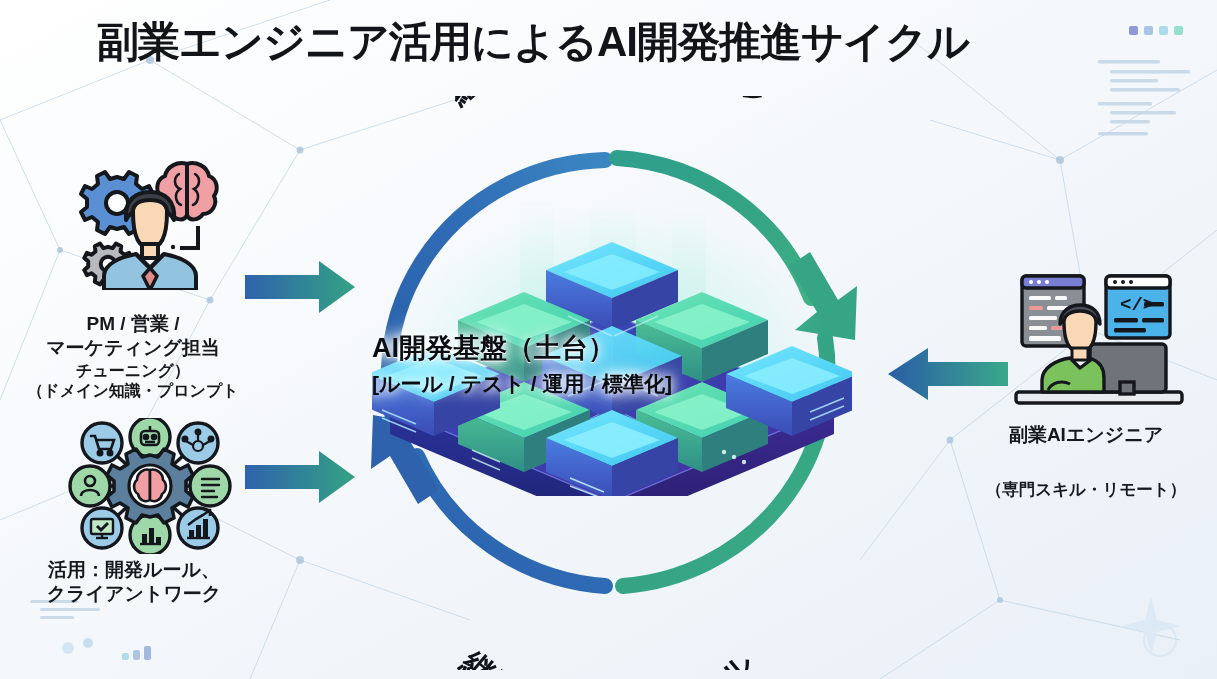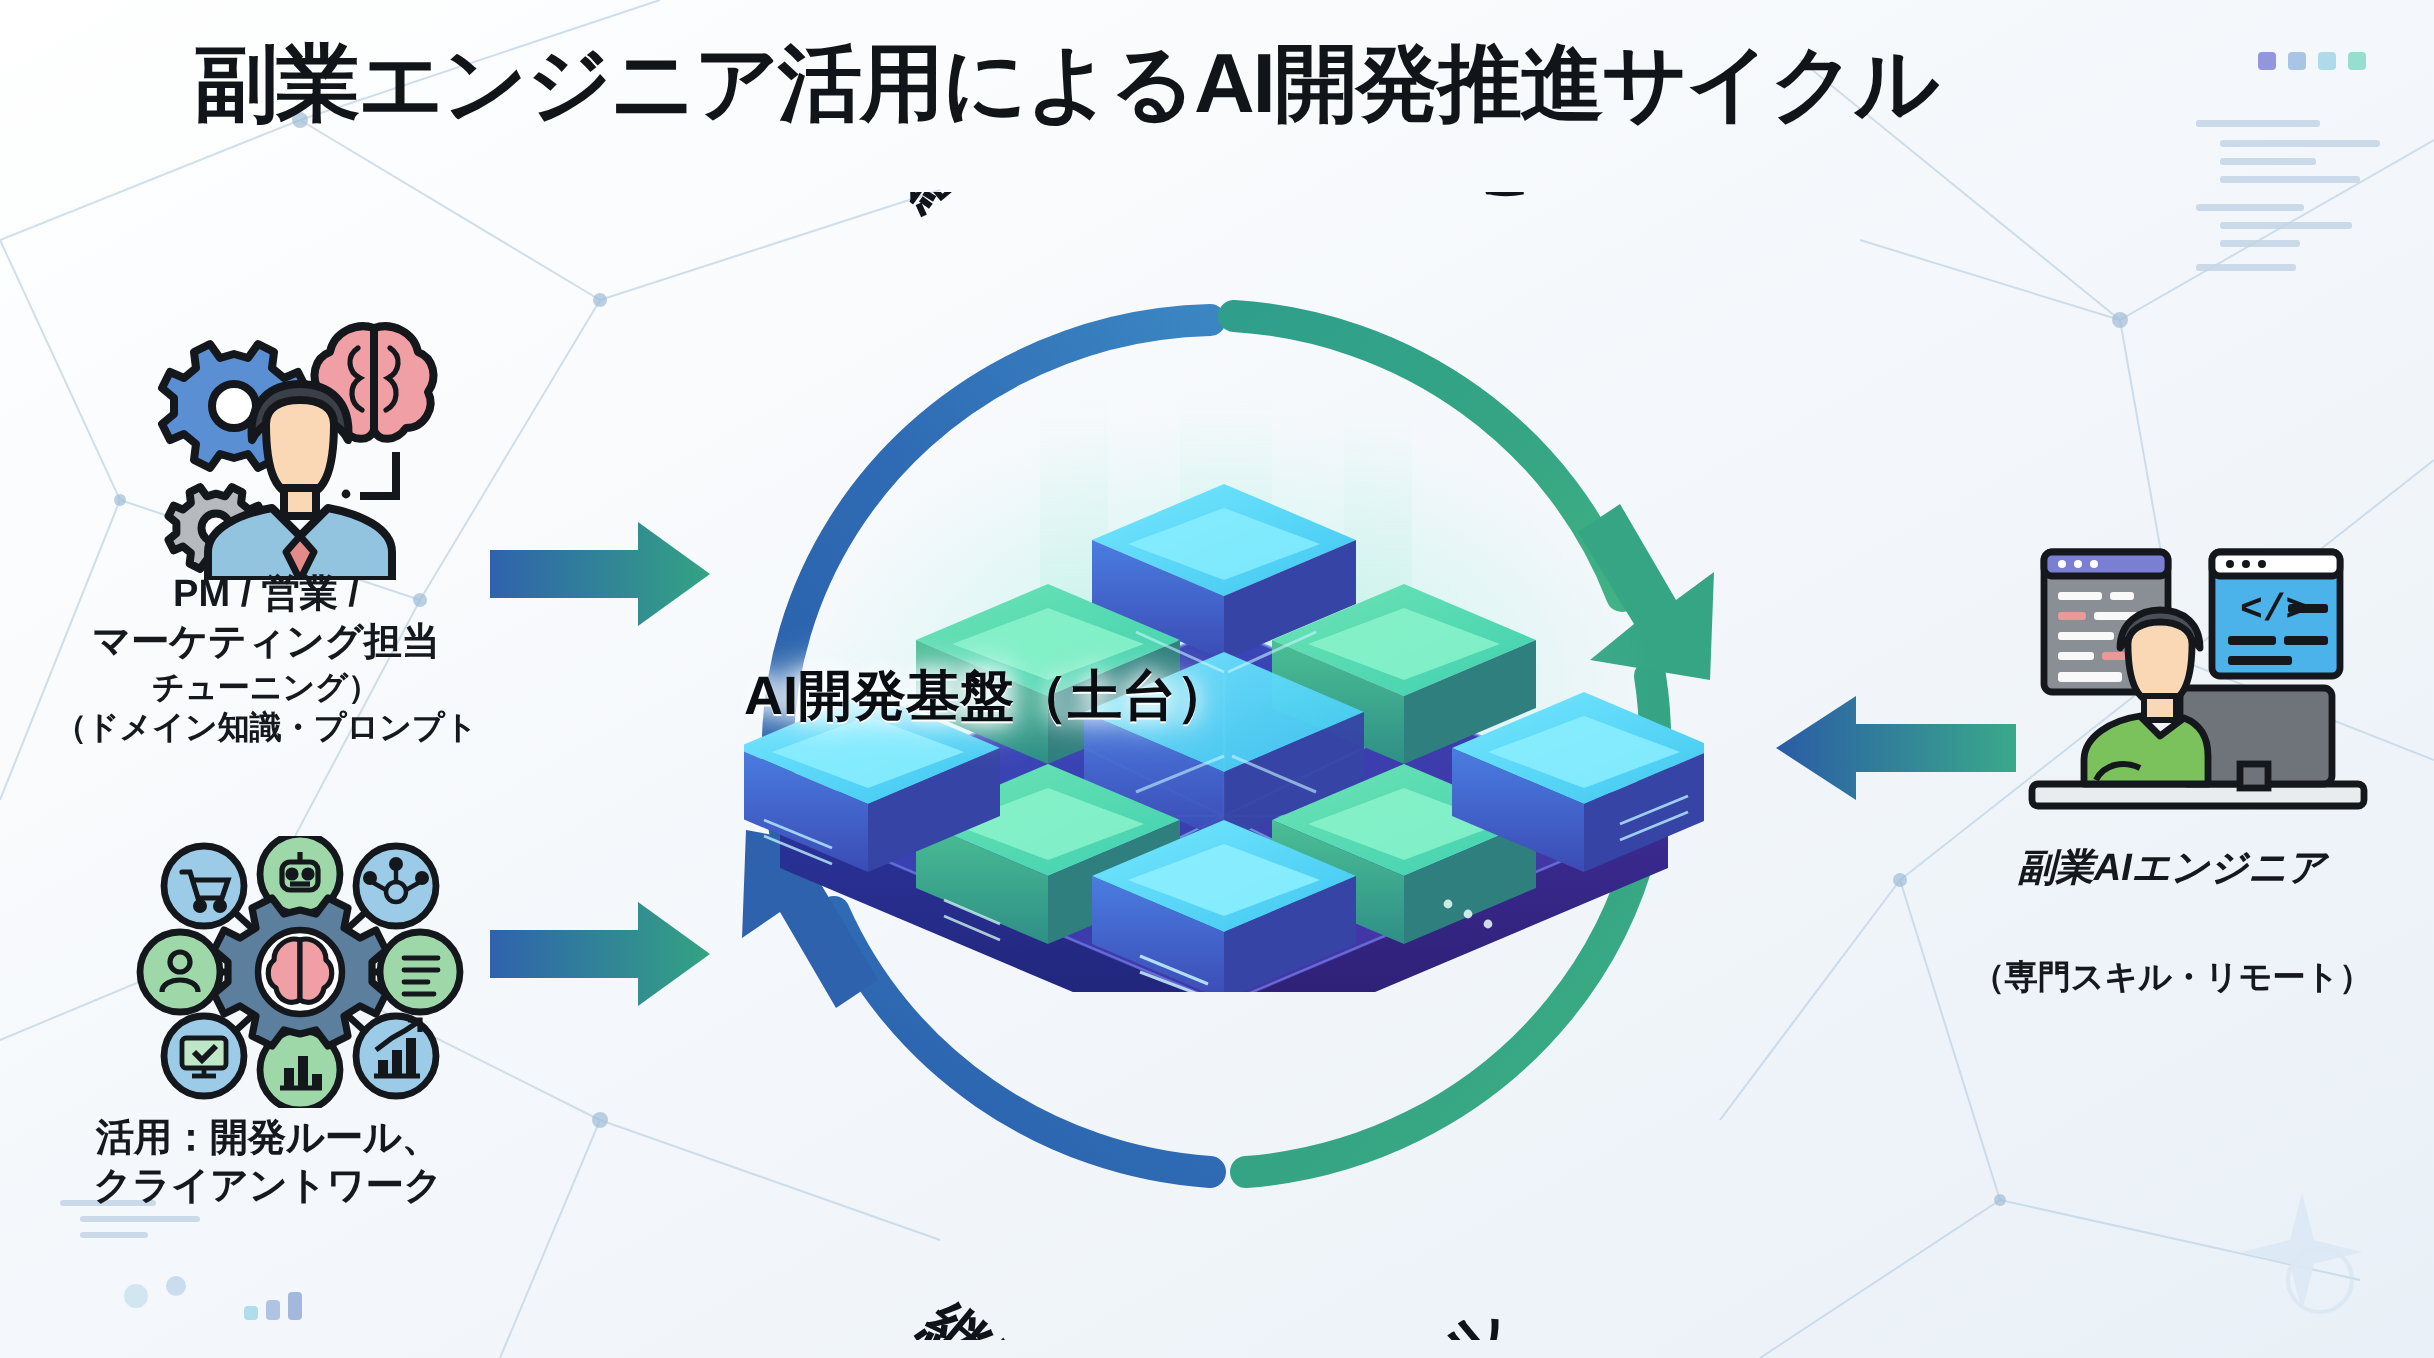--- a/index.html
+++ b/index.html
@@ -26,32 +26,32 @@
   
   .label{
     position:absolute;text-align:center;color:#15191e;font-weight:bold;
     line-height:1.28;white-space:nowrap;
   }
   .label .l1{font-size:19px;}
   .label .l2{font-size:19px;}
   .label .sub{font-size:16px;}
 
   
-  #persona-label{left:8px;top:286px;width:250px;}
+  #persona-label{left:8px;top:312px;width:250px;}
   #usecase-label{left:6px;top:558px;width:256px;}
 
   
   #req-caption{left:232px;top:196px;width:196px;text-align:center;}
   #req-caption div{font-size:17.5px;font-weight:bold;color:#14181d;line-height:1.32;}
 
   #build-caption{left:846px;top:302px;width:168px;}
   #build-caption div{font-size:16.5px;font-weight:bold;color:#14181d;}
 
   #engineer-label{left:966px;top:423px;width:240px;}
-  #engineer-label .l1{font-size:19px;font-style:italic;}
+  #engineer-label .l1{font-size:19px;}
   #engineer-label .sub{font-size:16.5px;margin-top:32px;}
 
   
   .icon-art{position:absolute;}
   #persona-art{left:70px;top:140px;width:160px;height:150px;}
   #usecase-art{left:62px;top:418px;width:176px;height:136px;}
   #engineer-art{left:1008px;top:258px;width:180px;height:152px;}
 
   
   #platform{position:absolute;left:372px;top:196px;width:480px;height:300px;}
@@ -343,20 +343,21 @@
     <g stroke="#c6f6ff" stroke-width="1.5" opacity="0.6" fill="none">
       <path d="M196 120 L240 140"></path>
       <path d="M286 120 L242 140"></path>
       <path d="M196 200 L240 182"></path>
       <path d="M286 200 L244 182"></path>
     </g>
   </svg>
 
   <div class="center-text">
     <div class="ct1">AI開発基盤（土台）</div>
+    <div class="ct2">[ルール / テスト / 運用 / 標準化]</div>
   </div>
 
   <div class="arc-caption" id="cycle-top">
     <svg viewBox="0 0 420 110" width="420" height="110">
       <defs>
           <path id="topArcPath" d="M6 104 A 212 212 0 0 1 414 104" fill="none"></path>
         </defs>
       <text>
         <textPath href="#topArcPath" startOffset="50%" text-anchor="middle">継続的な改善サイクル</textPath>
       </text>

